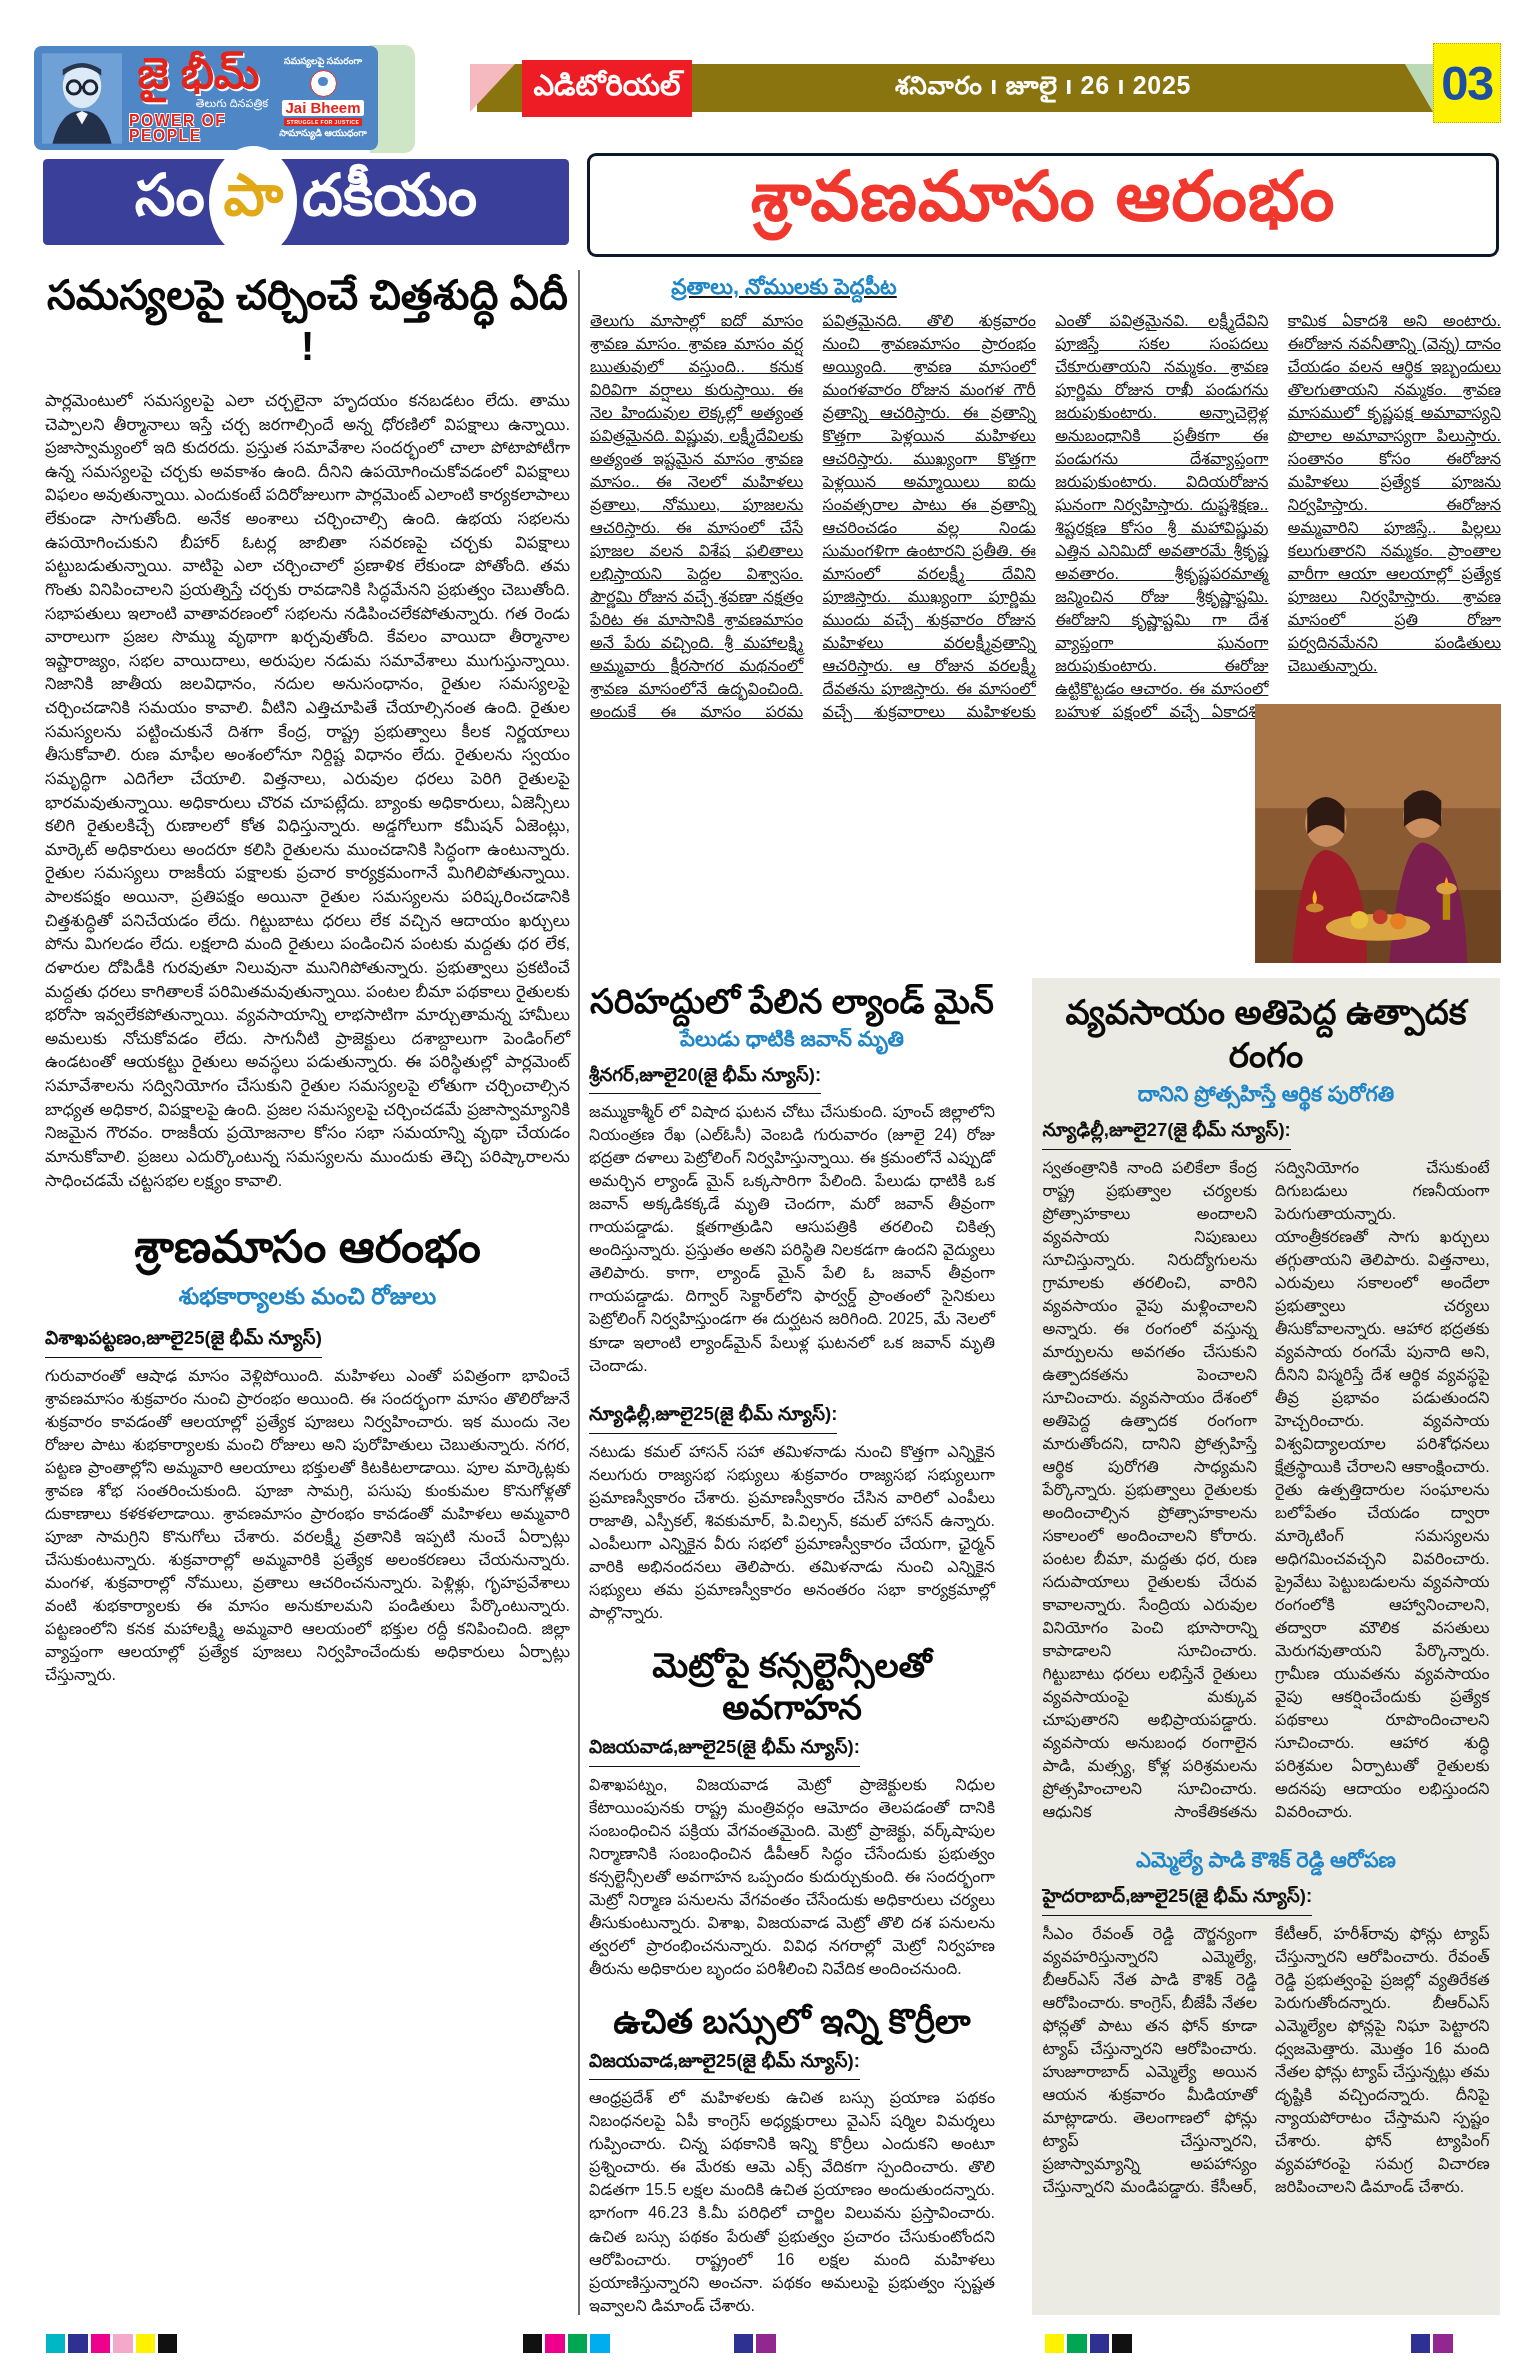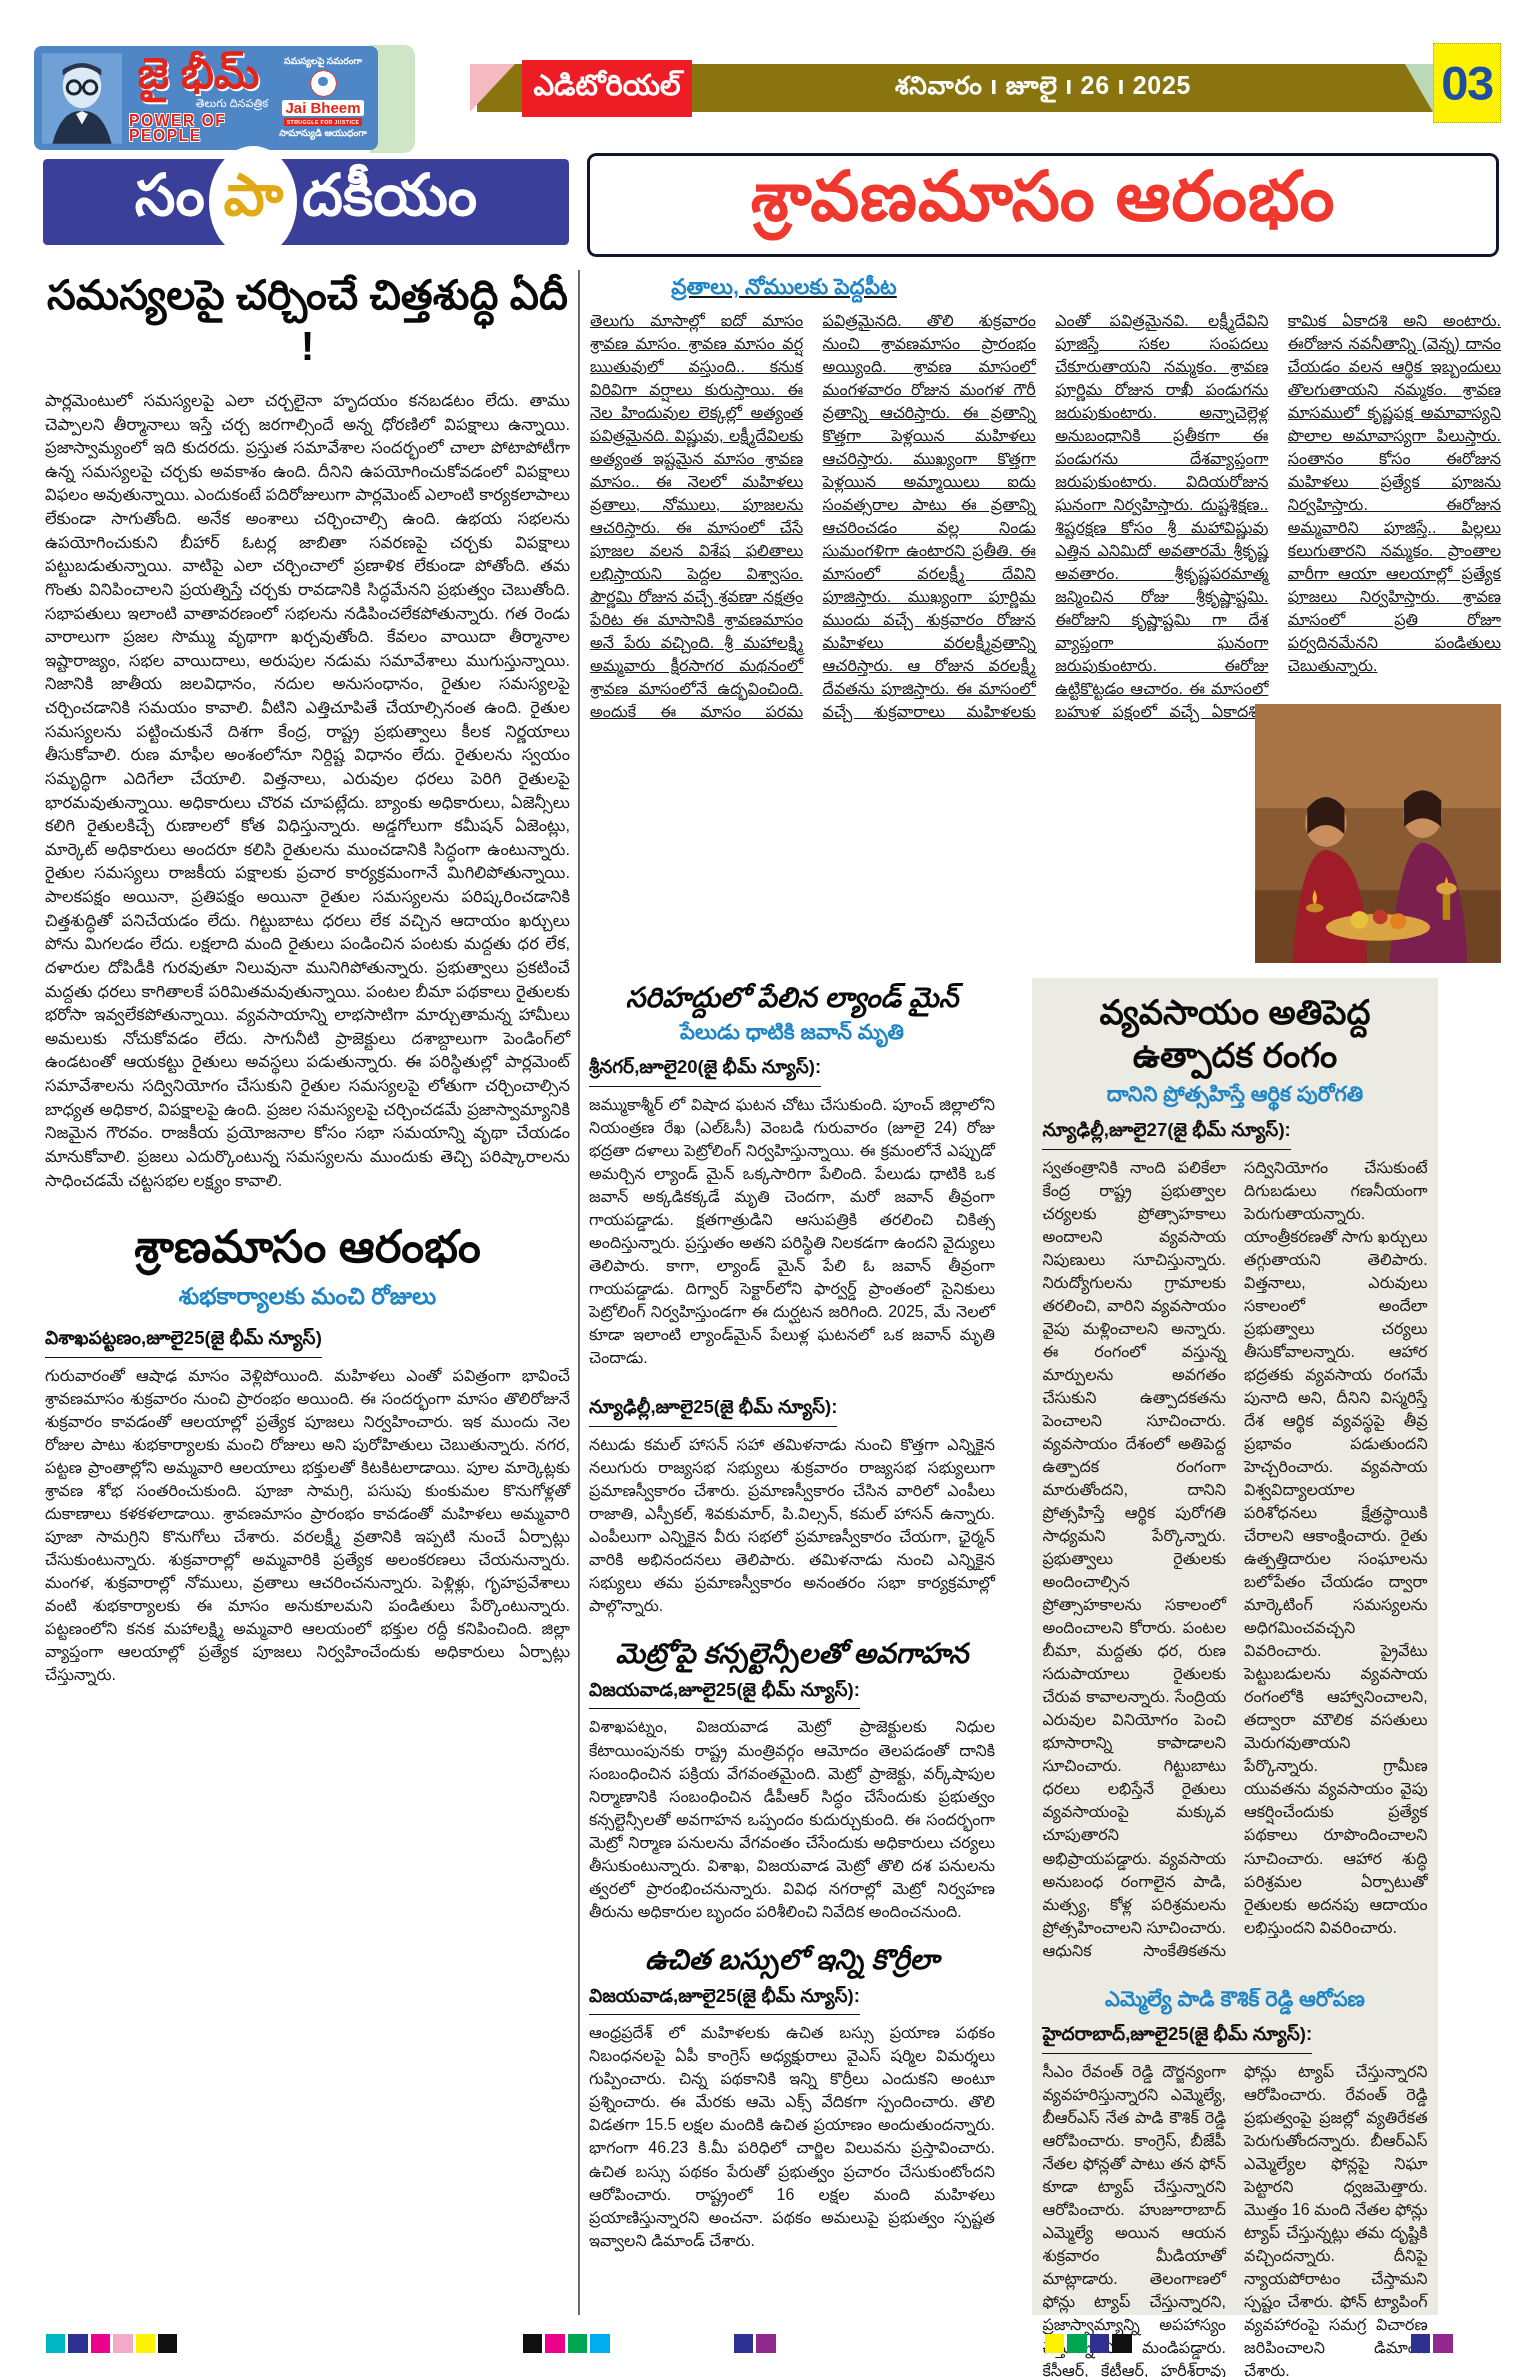--- a/index.html
+++ b/index.html
@@ -49,23 +49,23 @@
   .body-txt{font-size:16px;line-height:1.44;text-align:justify;color:#171717;}
   .vrule{position:absolute;width:1.5px;background:#6b6b6b;}
   
   .left-col{position:absolute;left:45px;top:270px;width:525px;}
   .left-col .hl-black{font-size:41px;}
   .lead-article{position:absolute;left:590px;top:274px;width:911px;height:689px;text-decoration:underline;}
   .lead-kicker{width:388px;font-size:21.6px;}
   .lead-body{column-count:4;column-gap:19.4px;height:596px;margin-top:4.5px;}
   .photo{position:absolute;right:0;bottom:0;width:246px;height:259px;background:#caa36a;}
   .mid-col{position:absolute;left:589px;top:980px;width:406px;}
-  .mid-col .hl-black{font-size:28px;font-style:italic;}
+  .mid-col .hl-black{font-size:34px;}
   .mid-col .subhead{font-size:21px;margin-top:4.5px;}
-  .right-box{position:absolute;left:1032px;top:978px;width:406px;height:1337px;background:#ecebe3;box-sizing:border-box;padding:13.4px 10.4px;}
+  .right-box{position:absolute;left:1032px;top:978px;width:468px;height:1337px;background:#ecebe3;box-sizing:border-box;padding:13.4px 10.4px;}
   .right-box .hl-black{font-size:34px;}
   .right-box .subhead{font-size:21px;margin-top:6px;}
   .two-col{column-count:2;column-gap:18px;}
   .second-left{margin-top:27px;}
   .second-left .hl-black{font-size:45px;}
   .second-left .subhead{font-size:23px;margin-top:7.5px;}
   .art-block{margin-top:19.4px;}
   
   .marks-row{position:absolute;left:0;top:2334px;width:1541px;height:22.4px;}
   .mark-group{position:absolute;display:flex;gap:3px;}

